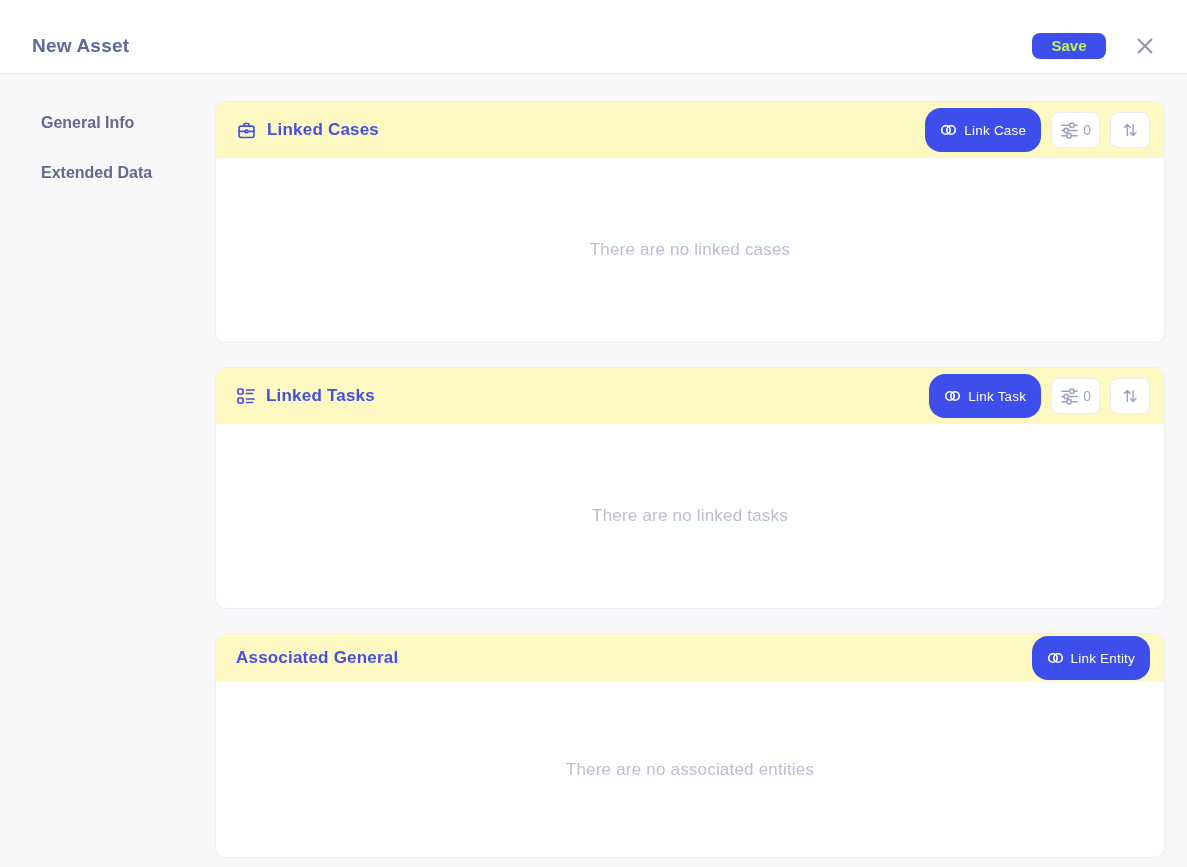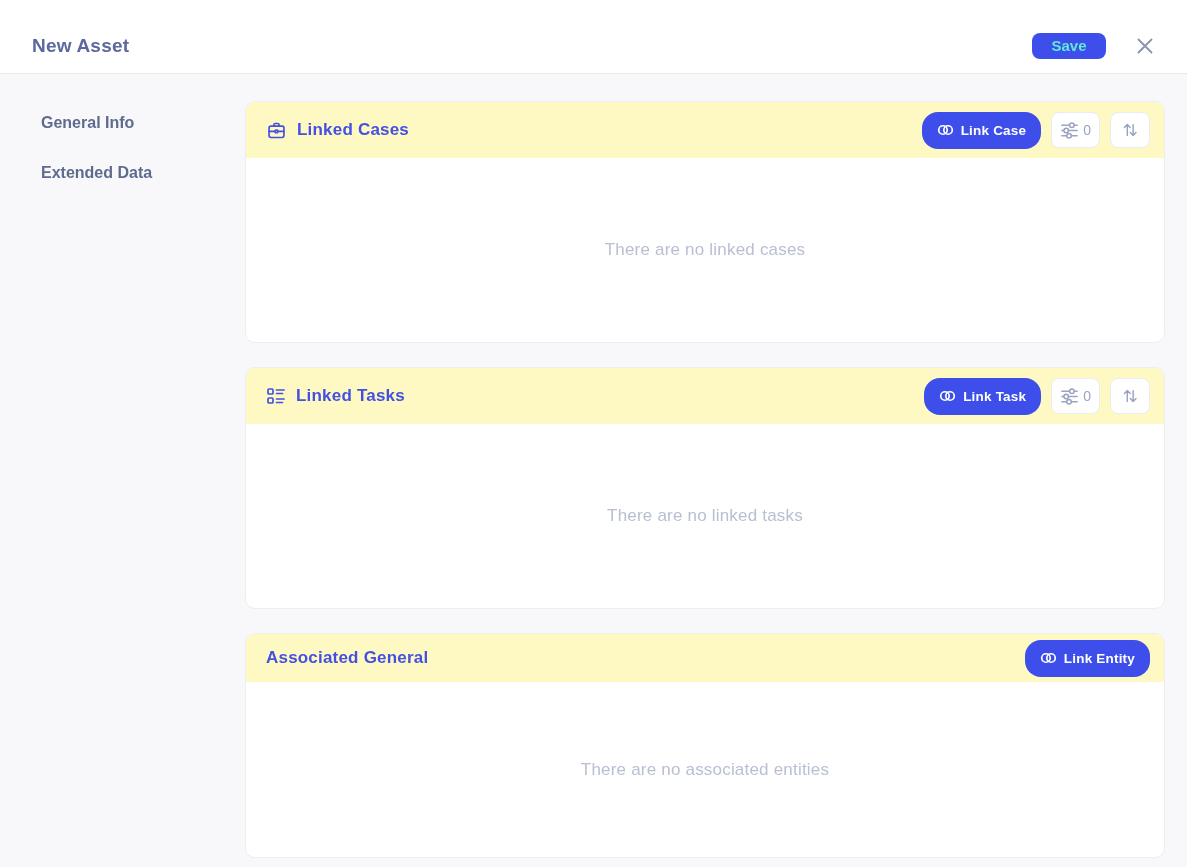--- a/index.html
+++ b/index.html
@@ -15,31 +15,31 @@
     border-bottom: 1px solid #e9e9ec;
     display: flex; align-items: center;
     padding: 18px 30px 0 32px;
   }
   .page-title {
     font-size: 19px; font-weight: 700; color: #5b699e; letter-spacing: .2px;
   }
   .topbar-spacer { flex: 1; }
   .save-btn {
     width: 74px; height: 26px; border: none; border-radius: 8px;
-    background: #3d4eea; color: #5eead4;
+    background: #3d4eea; color: #bef264;
     font-family: inherit; font-size: 15px; font-weight: 700;
     cursor: pointer;
   }
   .close-btn {
     margin-left: 27px; width: 24px; height: 24px;
     background: none; border: none; cursor: pointer;
     display: flex; align-items: center; justify-content: center;
   }
   
-  .main { display: flex; height: 793px; gap: 30px; }
+  .main { display: flex; height: 793px; }
   .sidebar { width: 215px; padding: 29px 0 0 22px; flex-shrink: 0; }
   .side-item {
     width: 170px; height: 40px; margin-bottom: 10px;
     display: flex; align-items: center; padding-left: 18px;
     border: 1px solid transparent; border-radius: 8px;
     font-size: 16px; font-weight: 700; color: #5e6a8e;
     cursor: pointer;
   }
   .side-item.active {
     color: #3c4ce9; border-color: #4353e8; background: #eef1fd;
@@ -58,23 +58,23 @@
     display: flex; align-items: center;
     padding: 0 14px 0 20px;
   }
   .panel-entities .panel-header { height: 48px; }
   .panel-title {
     font-size: 17px; font-weight: 700; color: #4350e2; letter-spacing: .2px;
   }
   .panel-title-icon { display: flex; margin-right: 10px; }
   .panel-tools { margin-left: auto; display: flex; align-items: center; gap: 10px; }
   .link-btn {
-    height: 37px; padding: 0 15px; border: none; border-radius: 16px;
+    height: 44px; padding: 0 15px; border: none; border-radius: 16px;
     background: #3d4eea; color: #ffffff;
-    font-family: inherit; font-size: 13.5px; font-weight: 700; letter-spacing: .2px;
+    font-family: inherit; font-size: 13.5px; font-weight: 400; letter-spacing: .2px;
     display: inline-flex; align-items: center; gap: 7px;
     cursor: pointer;
   }
   .icon-btn {
     height: 36px; min-width: 40px; padding: 0 8px;
     background: #ffffff; border: 1px solid #eaecf4; border-radius: 8px;
     color: #9aa3c0; font-family: inherit; font-size: 14px;
     display: inline-flex; align-items: center; justify-content: center; gap: 4px;
     cursor: pointer;
   }

